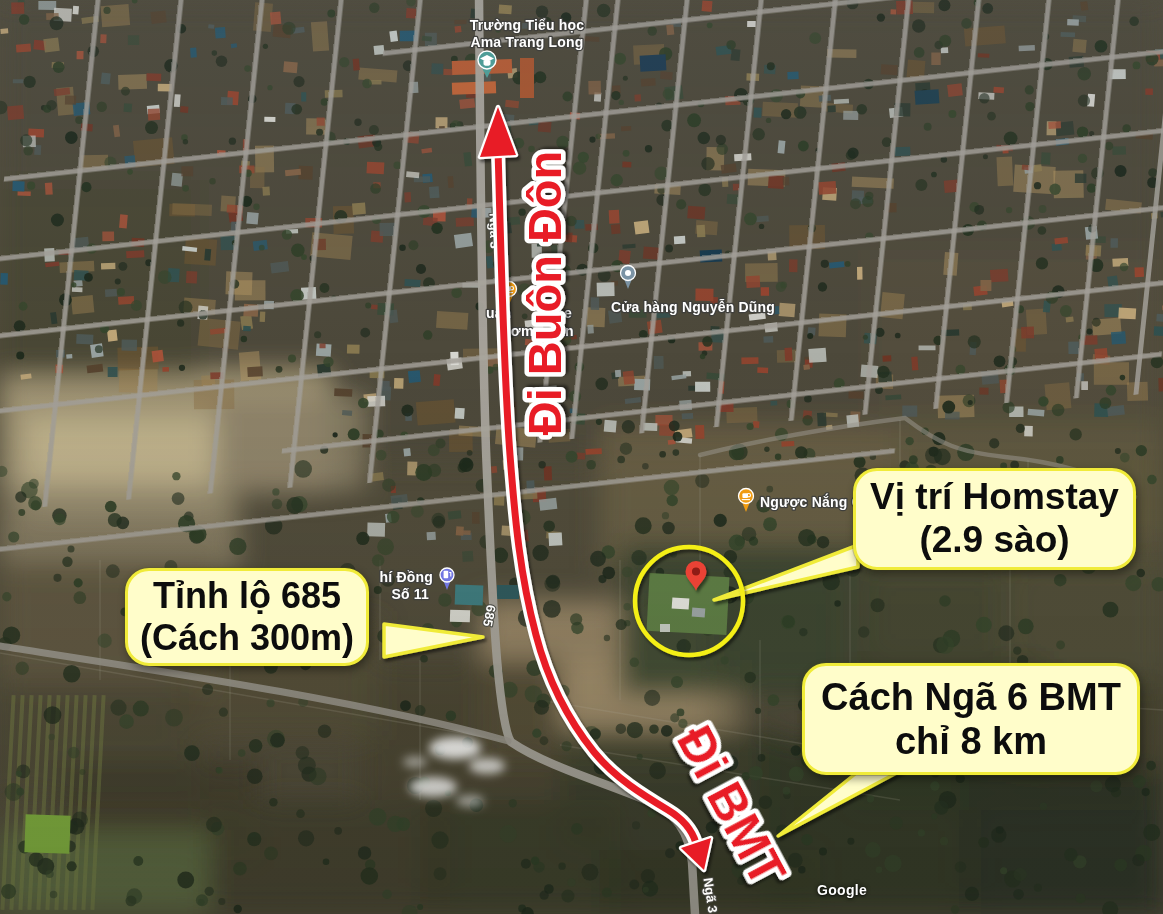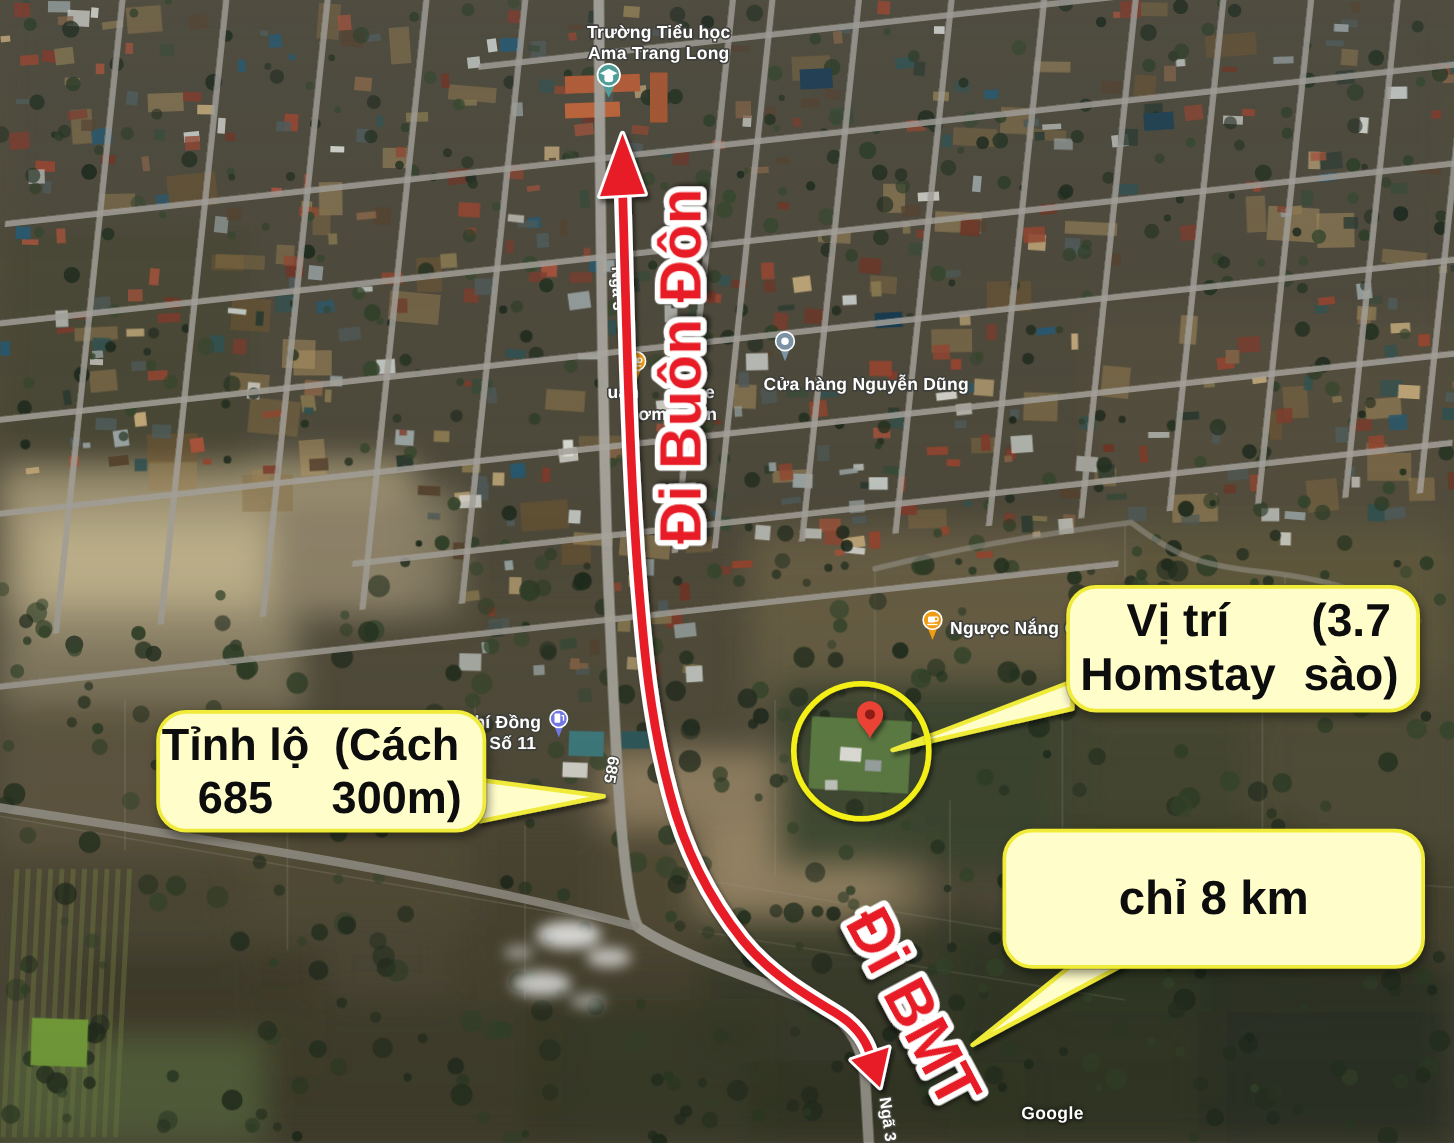--- a/index.html
+++ b/index.html
@@ -18,25 +18,25 @@
   .redlabel{font-weight:bold;fill:var(--route_red);stroke:#ffffff;stroke-width:9px;
             paint-order:stroke;stroke-linejoin:round;}
   .casing{fill:none;stroke:#ffffff;stroke-width:14;stroke-linecap:round;stroke-linejoin:round;}
   .routeline{fill:none;stroke:var(--route_red);stroke-width:7;stroke-linecap:round;stroke-linejoin:round;}
   .arrowhead{fill:var(--route_red);stroke:#ffffff;stroke-width:4.5;paint-order:stroke;stroke-linejoin:round;}
   .tail{fill:var(--callout_fill);stroke:var(--callout_border);stroke-width:3.5;stroke-linejoin:round;}
   .highlight-circle{fill:none;stroke:var(--highlight_circle);stroke-width:4.5;}
   
   .callout{position:absolute;box-sizing:border-box;background:var(--callout_fill);
            border:3.5px solid var(--callout_border);border-radius:24px;z-index:30;
-           display:flex;flex-direction:row;align-items:center;justify-content:center;
+           display:flex;flex-direction:column;align-items:center;justify-content:center;
            color:#0d0d0d;font-weight:bold;text-align:center;line-height:1.16;
            box-shadow:2px 4px 8px rgba(0,0,0,.40),0 0 0 1px rgba(90,90,20,.25);}
   #callout-homestay{left:853px;top:468px;width:283px;height:102px;font-size:37px;}
-  #callout-road685{left:125px;top:568px;width:264px;height:98px;font-size:36px;align-items:center;}
+  #callout-road685{left:125px;top:568px;width:244px;height:98px;font-size:36px;align-items:center;}
   #callout-bmt{left:802px;top:663px;width:338px;height:112px;font-size:38px;}
   #google-watermark{position:absolute;left:817px;top:882px;z-index:40;color:#fff;
             font-size:14px;font-weight:bold;letter-spacing:.3px;
             text-shadow:0 0 4px rgba(0,0,0,.75),0 1px 2px rgba(0,0,0,.6);}
 </style>
 </head>
 <body>
 
 <div id="stage">
 
@@ -1562,24 +1562,25 @@
       <path d="M696,590.5 c-2.6,-7 -10.5,-11.5 -10.5,-19 a10.5,10.5 0 1 1 21,0 c0,7.5 -7.9,12 -10.5,19 z" fill="var(--marker_red)"></path>
       <circle cx="696" cy="571.5" r="4" fill="var(--marker_dot)"></circle>
     </g>
 
     <text class="redlabel" x="544" y="293" font-size="47" text-anchor="middle" dominant-baseline="central" transform="rotate(-90 544 293)" filter="url(#ds)">Đi Buôn Đôn</text>
     <text class="redlabel" x="731" y="806" font-size="50" text-anchor="middle" dominant-baseline="central" transform="rotate(62 731 806)" filter="url(#ds)">Đi BMT</text>
   </svg>
 
   <div class="callout" id="callout-homestay">
     <span>Vị trí Homstay</span>
-    <span>(3.7 sào)</span>
+    <span>(2.9 sào)</span>
   </div>
   <div class="callout" id="callout-road685">
     <span>Tỉnh lộ 685</span>
     <span>(Cách 300m)</span>
   </div>
   <div class="callout" id="callout-bmt">
+    <span>Cách Ngã 6 BMT</span>
     <span>chỉ 8 km</span>
   </div>
 
   <div id="google-watermark">Google</div>
 </div>
 
 </body></html>

